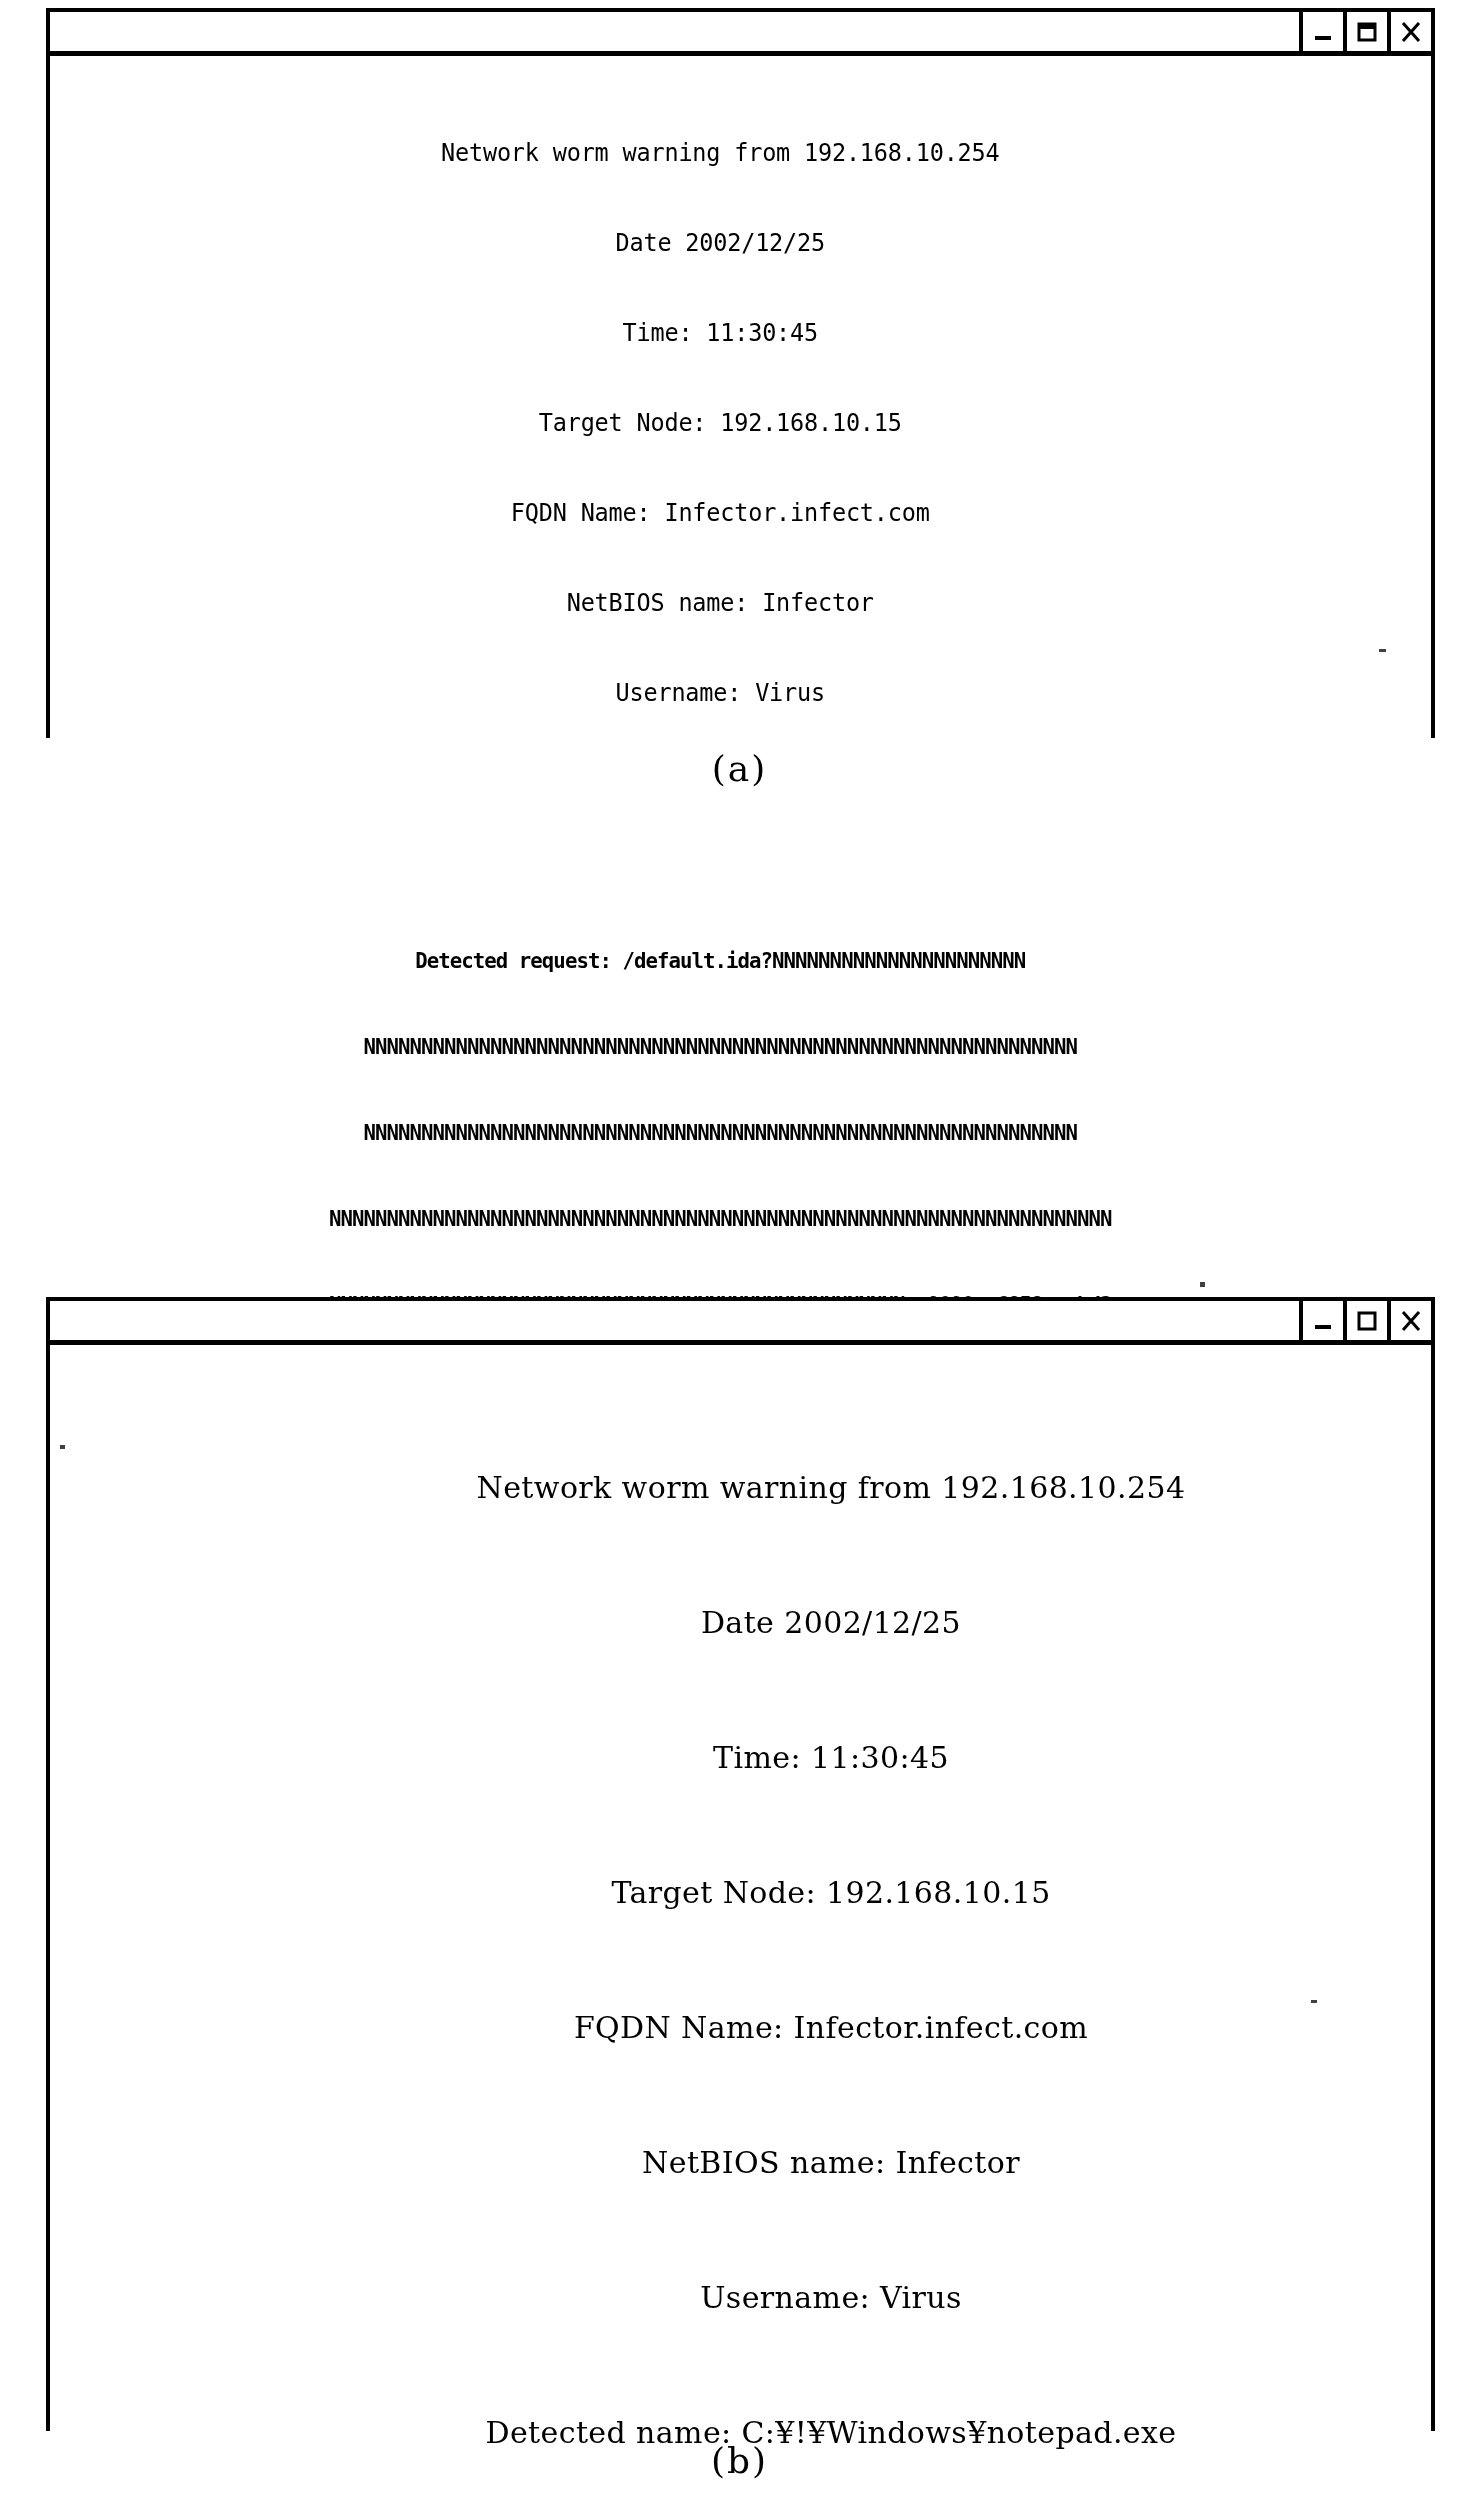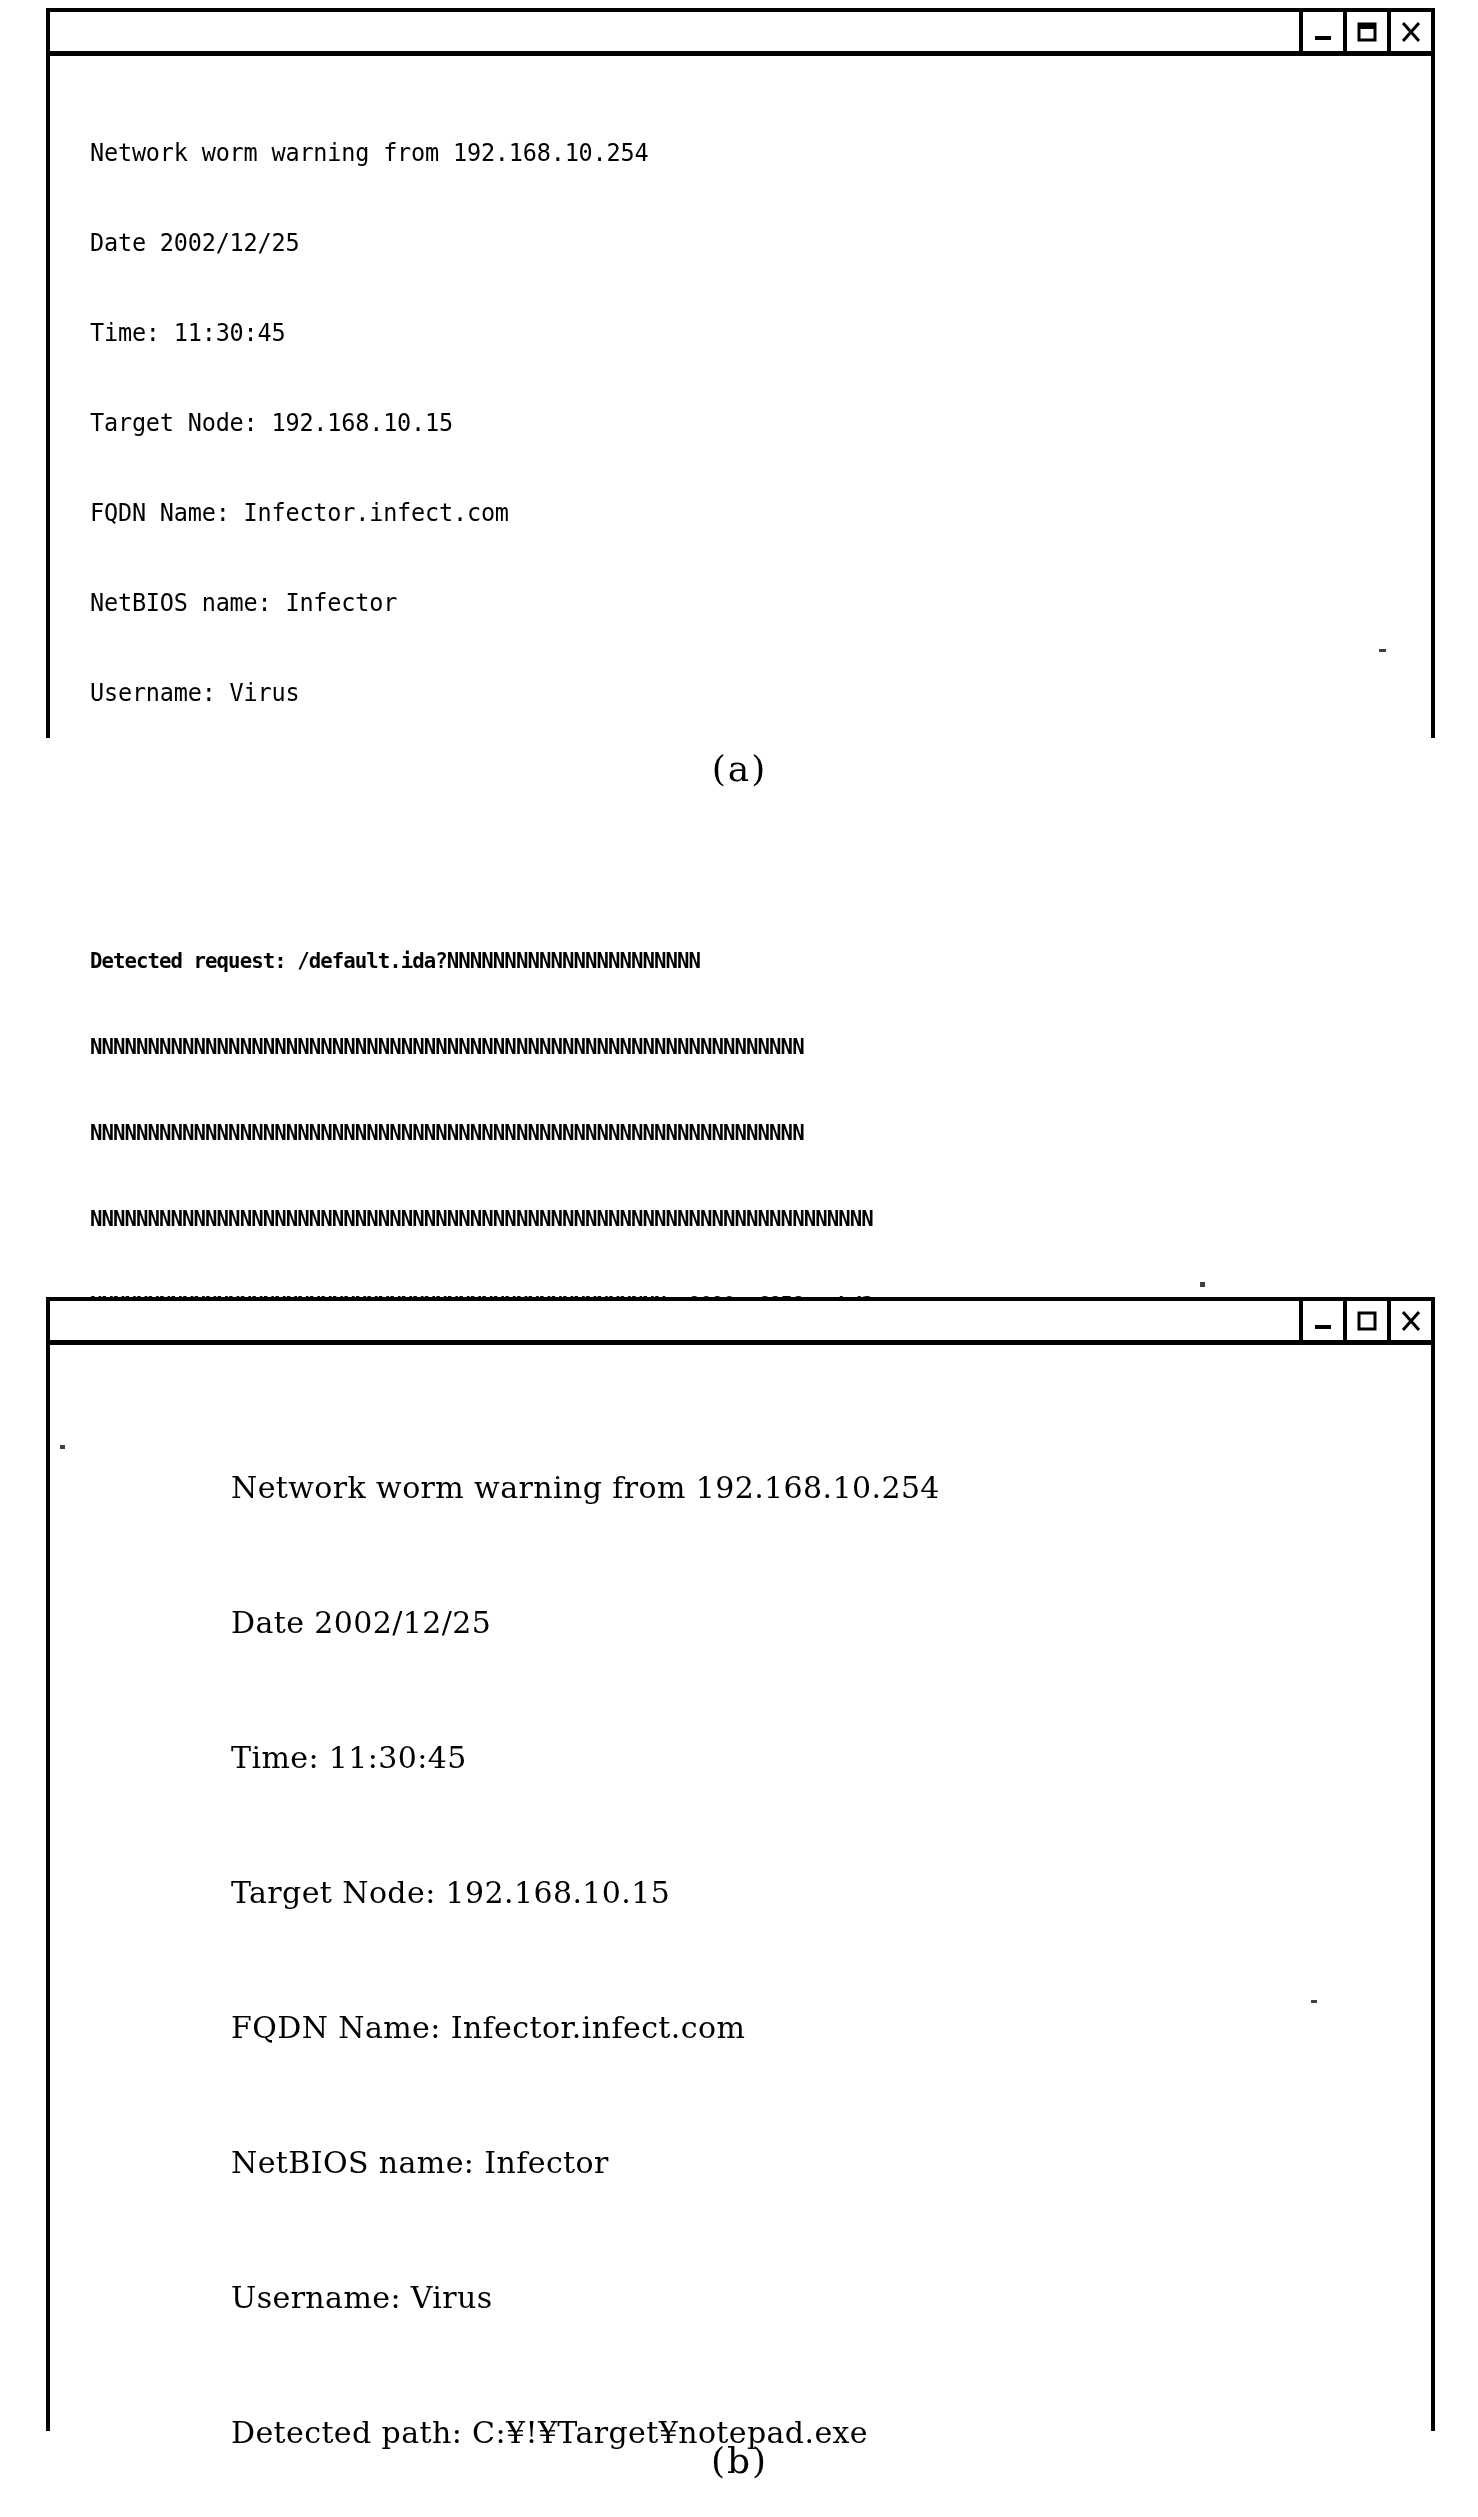--- a/index.html
+++ b/index.html
@@ -22,20 +22,21 @@
     width: 1479px;
     height: 2517px;
   }
 
   
   .window {
     position: absolute;
     background: #ffffff;
     border: 4px solid #000000;
     box-sizing: border-box;
+    text-align: center;
   }
   .titlebar {
     position: relative;
     height: 44px;
     border-bottom: 5px solid #000000;
     box-sizing: border-box;
     display: flex;
     align-items: stretch;
     justify-content: flex-end;
     background: #ffffff;
@@ -228,21 +229,21 @@
 
     <div class="client">
       <div class="serif-log">
         <span class="ln">Network worm warning from 192.168.10.254</span>
         <span class="ln">Date 2002/12/25</span>
         <span class="ln">Time: 11:30:45</span>
         <span class="ln">Target Node: 192.168.10.15</span>
         <span class="ln">FQDN Name: Infector.infect.com</span>
         <span class="ln">NetBIOS name: Infector</span>
         <span class="ln">Username: Virus</span>
-        <span class="ln">Detected path: C:¥!¥Target¥notepad.exe</span>
+        <span class="ln">Detected name: C:¥!¥Windows¥notepad.exe</span>
         
 
         
 
         
         
         
         
         
         

